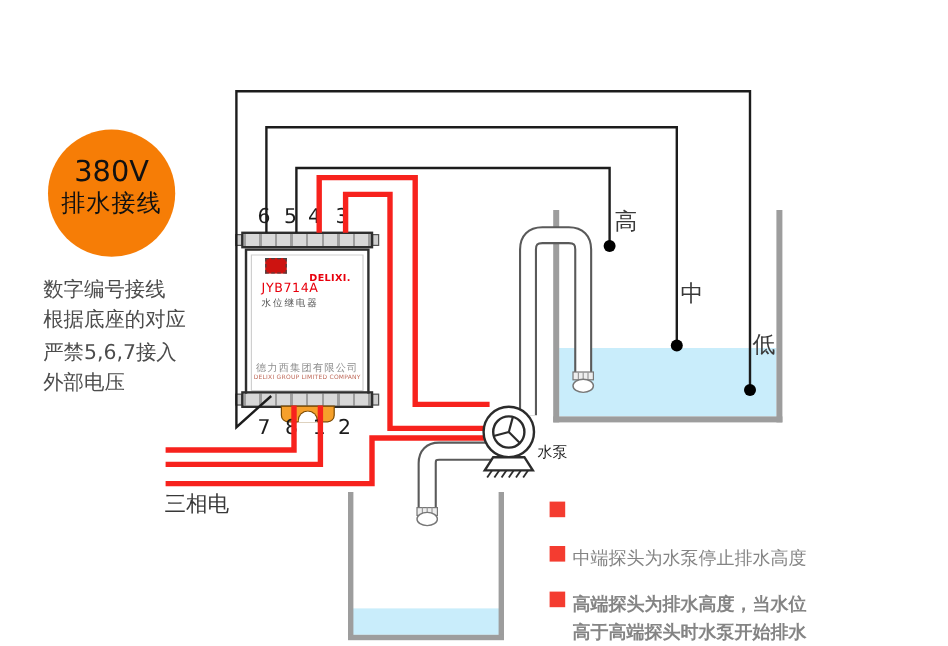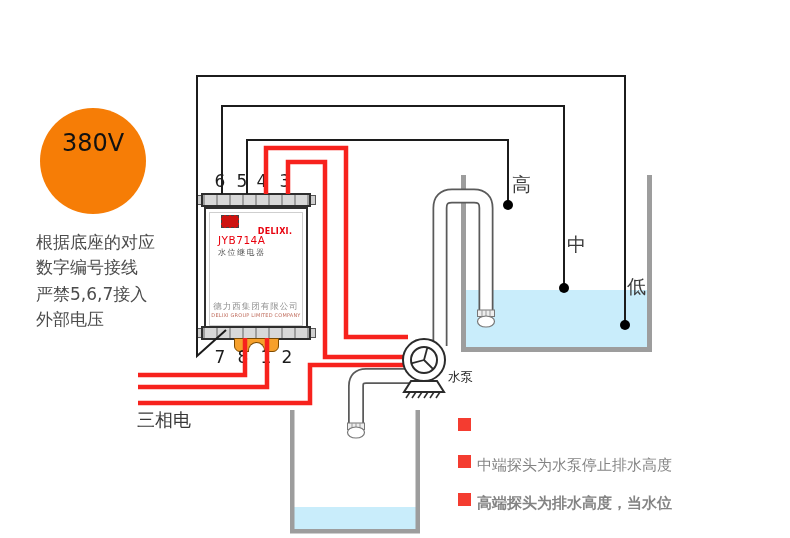--- a/index.html
+++ b/index.html
@@ -44,25 +44,26 @@
   .ltext{margin-left:19px;font-size:15px;color:#848484;line-height:24px;white-space:nowrap;}
   svg.overlay{position:absolute;left:0;top:0;pointer-events:none;}
 </style>
 </head>
 <body>
 
 <div id="canvas">
 
   <div class="badge">
     <div class="badge-l1">380V</div>
+    <div class="badge-l2">排水接线</div>
   </div>
 
   <div class="note note1">
+    <div>数字编号接线</div>
     <div>根据底座的对应</div>
-    <div>数字编号接线</div>
   </div>
   <div class="note note2">
     <div>严禁5,6,7接入</div>
     <div>外部电压</div>
   </div>
 
   <div class="relay">
     <span class="tnum" style="left:16px;top:0;">6</span>
     <span class="tnum" style="left:38px;top:0;">5</span>
     <span class="tnum" style="left:58px;top:0;">4</span>
@@ -182,16 +183,17 @@
     <span class="lsq"></span>
   </div>
   <div class="legend-item" style="top:413px;">
     <span class="lsq"></span>
     <div class="ltext">中端探头为水泵停止排水高度</div>
   </div>
   <div class="legend-item" style="top:451px;font-weight:bold;">
     <span class="lsq"></span>
     <div class="ltext">
       <div>高端探头为排水高度，当水位</div>
+      <div>高于高端探头时水泵开始排水</div>
     </div>
   </div>
 
 </div>
 
 </body></html>

